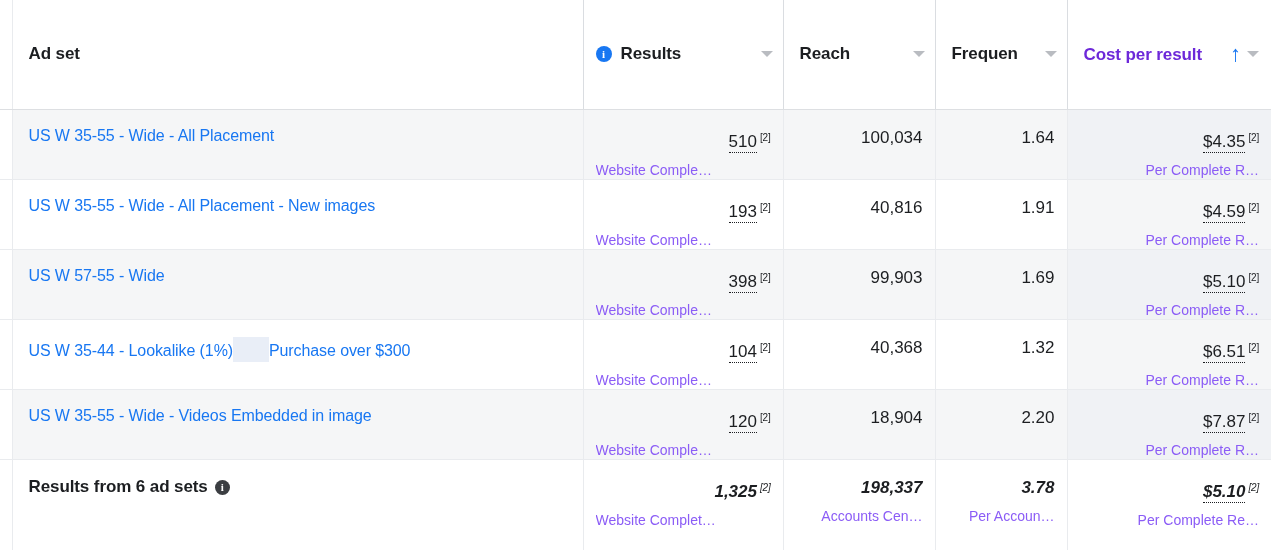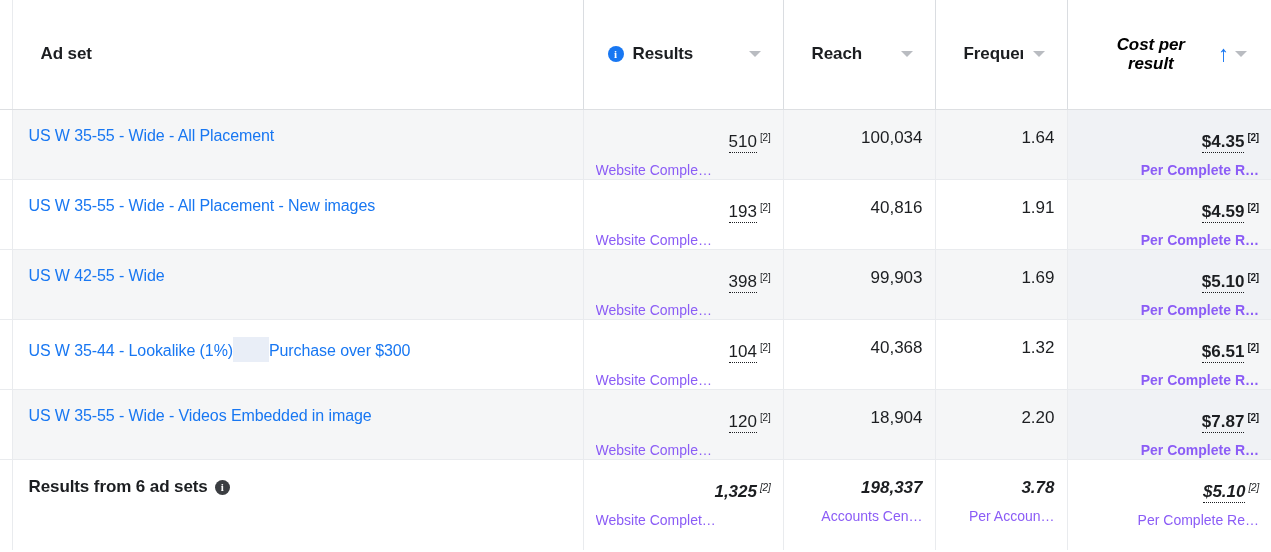--- a/index.html
+++ b/index.html
@@ -30,21 +30,21 @@
   
   col.c-gutter { width: 12px; }
   col.c-adset  { width: 571px; }
   col.c-results{ width: 200px; }
   col.c-reach  { width: 152px; }
   col.c-freq   { width: 132px; }
   col.c-cpr    { width: 204px; }
 
   
   thead th {
-    padding: 12px;
+    padding: 0;
     margin: 0;
     height: 109px;
     vertical-align: middle;
     border-bottom: 1px solid #dddfe2;
     background: #ffffff;
     box-sizing: border-box;
   }
   th.gutter-cell {
     border-bottom: 1px solid #dddfe2;
     border-right: 1px solid #e9ebee;
@@ -68,21 +68,21 @@
   .h-cpr .h-inner { padding: 0 12px 0 16px; }
 
   .h-label {
     font-size: 17px;
     font-weight: bold;
     color: #1c1e21;
     letter-spacing: -0.1px;
     white-space: nowrap;
     overflow: hidden;
   }
-  .h-label.blue { color: #000000; font-style: italic; }
+  .h-label.blue { color: #6d28d9; }
   .h-label.wrap { white-space: normal; line-height: 19px; }
 
   .h-spacer { flex: 1 1 auto; min-width: 4px; }
 
   
   .info-icon-blue {
     width: 16px;
     height: 16px;
     flex: 0 0 auto;
     margin-right: 9px;
@@ -143,21 +143,21 @@
   }
   td.gutter-cell {
     border-right: 1px solid #e9ebee;
     border-bottom: 1px solid #e9ebee;
   }
   td.dcell { border-right: 1px solid #e9ebee; }
   td.d-cpr { border-right: none; }
 
   tr.data-row.alt td { background: #f5f6f7; }
   tr.data-row.alt td.gutter-cell { background: #ffffff; }
-  tr.data-row td.d-cpr { background: #f5f6f7; font-weight: bold; }
+  tr.data-row td.d-cpr { background: #f5f6f7; }
   tr.data-row.alt td.d-cpr { background: #f0f2f5; }
 
   .cell-pad {
     height: 100%;
     box-sizing: border-box;
     padding: 17px 16px 0 16px;
     display: block;
   }
   .cell-pad.num { padding: 17px 12px 0 12px; text-align: right; }
 
@@ -323,21 +323,21 @@
           <td class="dcell d-freq">
             <span class="cell-pad num"><span class="val-main"><span>1.91</span></span></span>
           </td>
           <td class="dcell d-cpr">
             <span class="cell-pad num"><span class="val-main"><span class="dotted">$4.59</span><span class="sup">[2]</span></span><span class="val-sub right">Per Complete R…</span></span>
           </td>
         </tr>
         <tr class="data-row alt">
           <td class="gutter-cell"></td>
           <td class="dcell d-adset">
-            <span class="cell-pad"><span class="adset-link">US W 42-55 - Wide</span></span>
+            <span class="cell-pad"><span class="adset-link">US W 57-55 - Wide</span></span>
           </td>
           <td class="dcell d-results">
             <span class="cell-pad num"><span class="val-main"><span class="dotted">398</span><span class="sup">[2]</span></span><span class="val-sub left">Website Comple…</span></span>
           </td>
           <td class="dcell d-reach">
             <span class="cell-pad num"><span class="val-main"><span>99,903</span></span></span>
           </td>
           <td class="dcell d-freq">
             <span class="cell-pad num"><span class="val-main"><span>1.69</span></span></span>
           </td>

